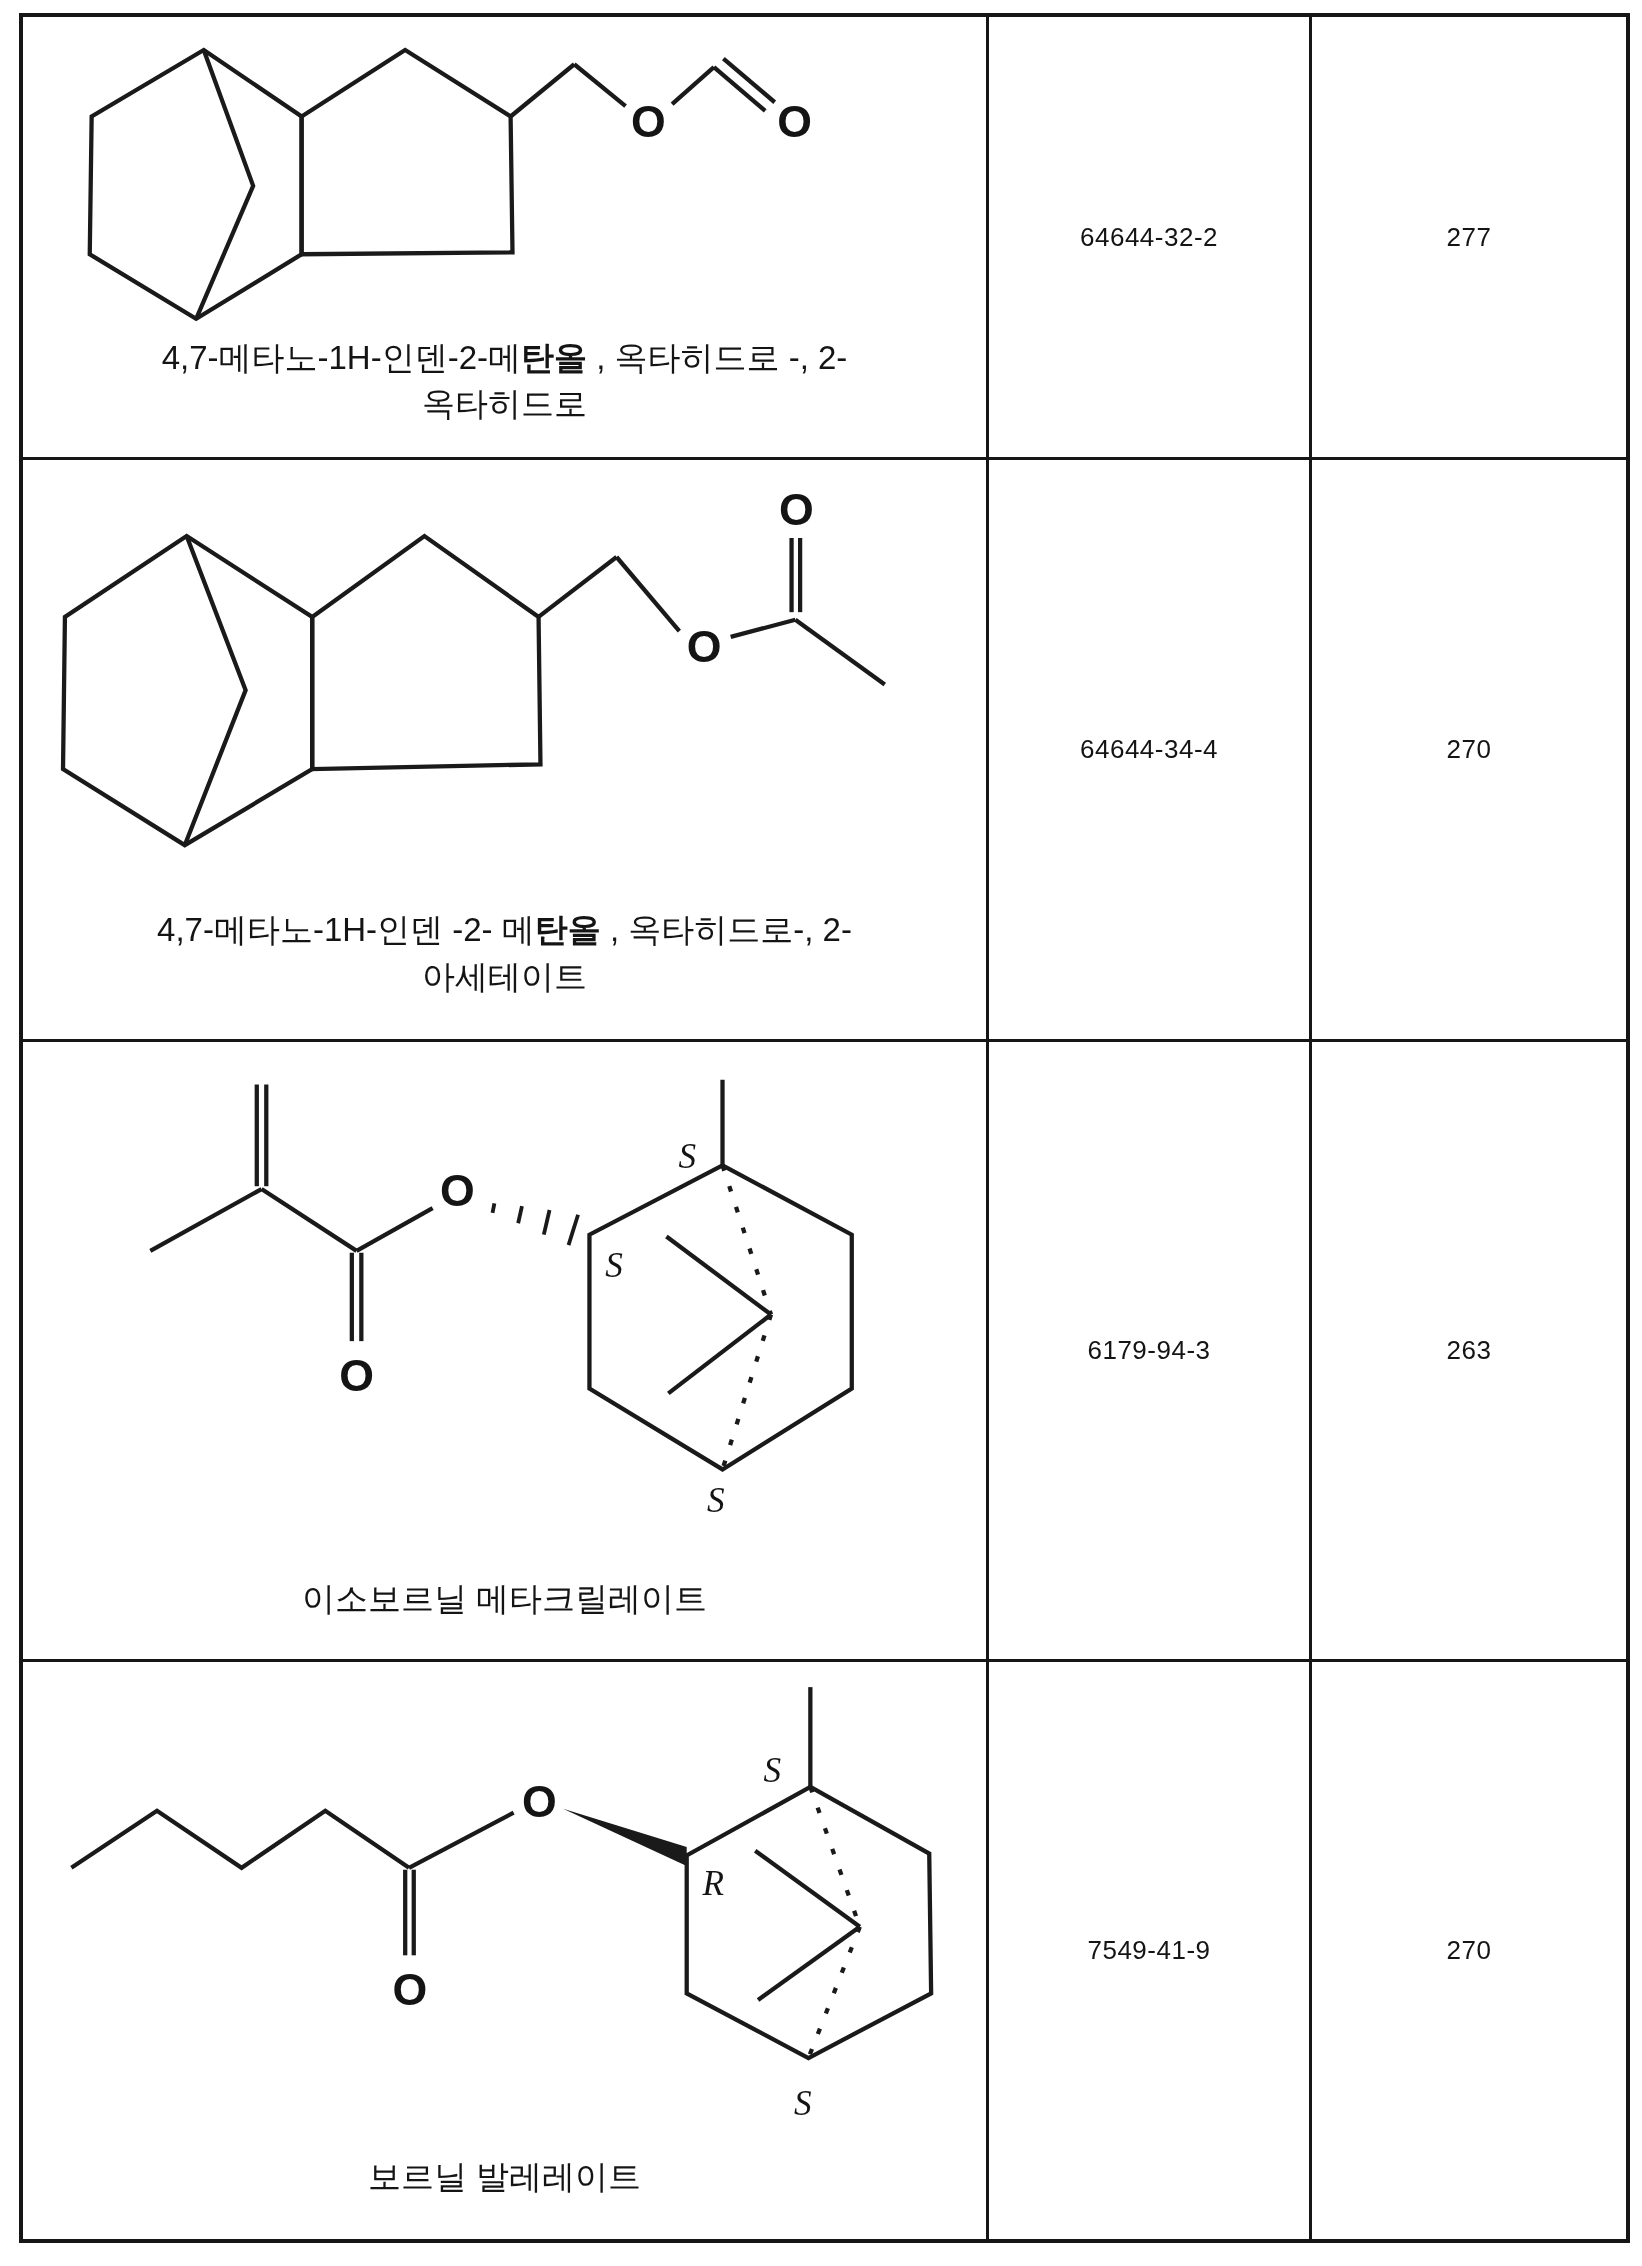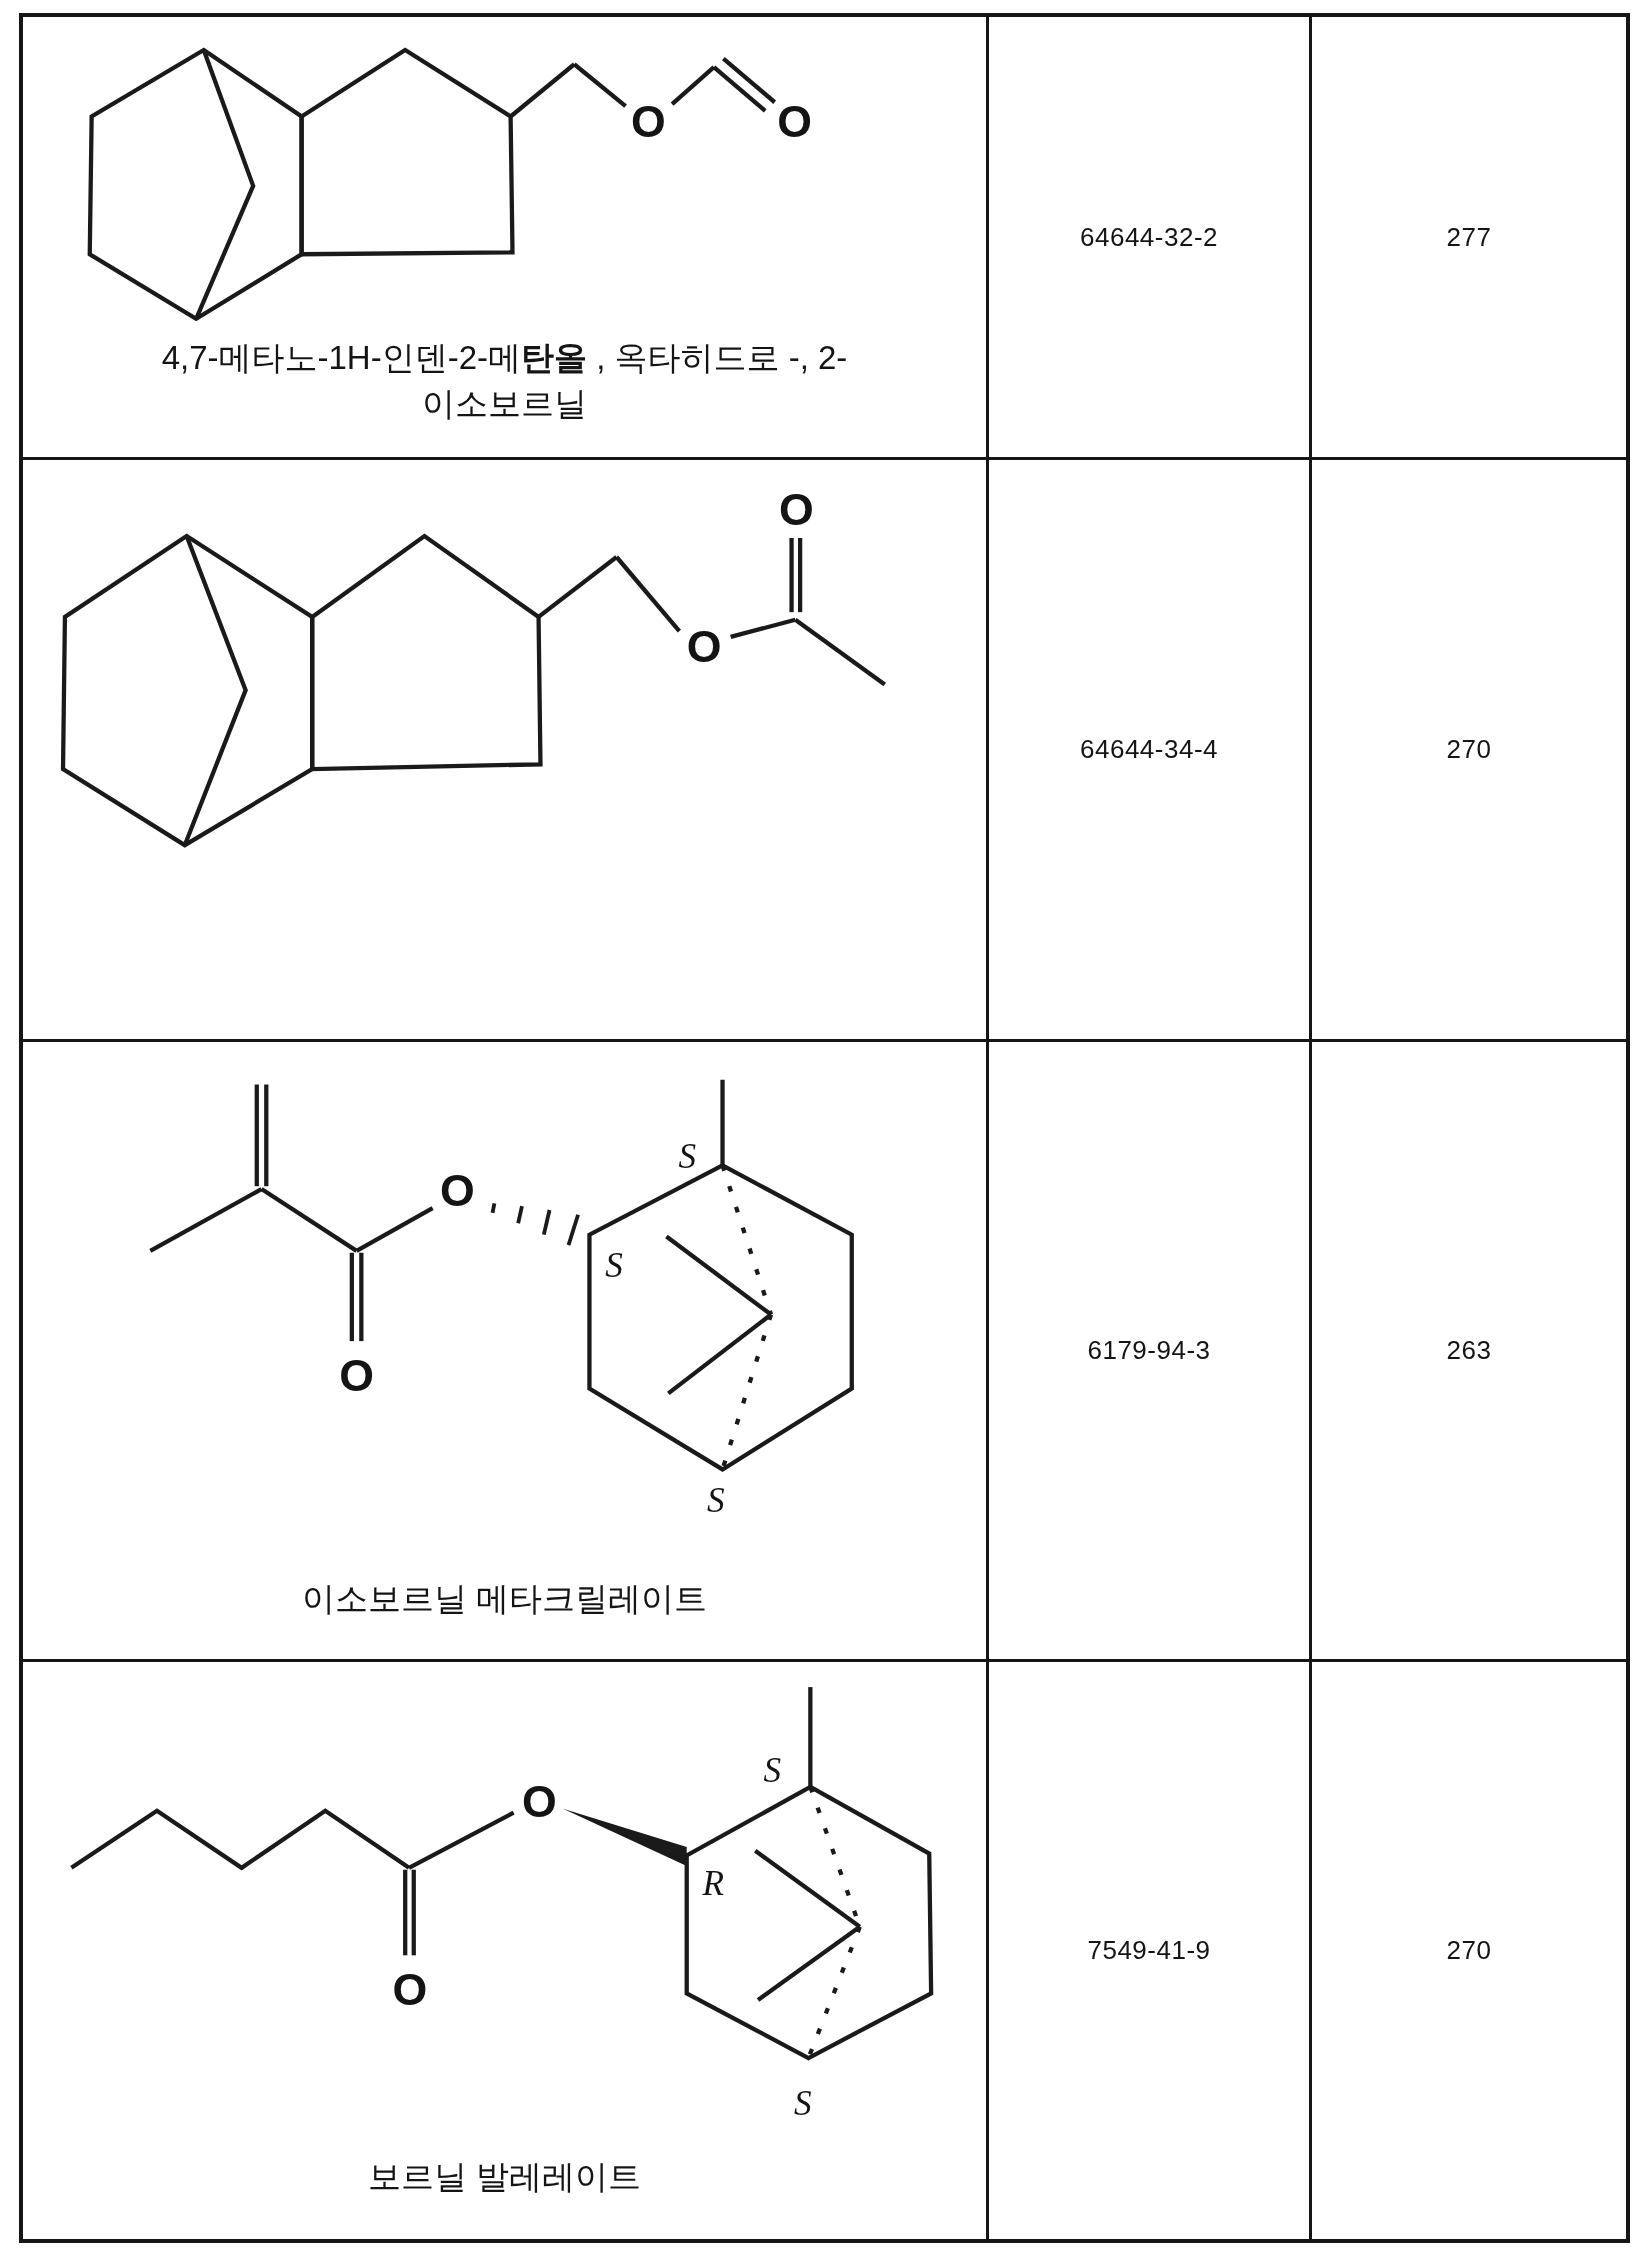--- a/index.html
+++ b/index.html
@@ -42,40 +42,44 @@
         <line x1="493" y1="90" x2="560" y2="35"></line>
         <line x1="560" y1="35" x2="614" y2="79"></line>
         <text class="atom" x="638" y="112">O</text>
         <line x1="663" y1="77" x2="707" y2="38"></line>
         <line class="dbl" x1="707" y1="38" x2="761" y2="84"></line>
         <line class="dbl" x1="717" y1="29" x2="771" y2="75"></line>
         <text class="atom" x="792" y="112">O</text>
       </svg>
       <div class="mol-name">
         <div><span>4,7-메타노-1H-인덴-2-메</span><b>탄올</b><span> , 옥타히드로 -, 2-</span></div>
-        <div>이소보르닐</div>
+        <div>옥타히드로</div>
       </div>
     </div>
     <div class="cell num-cell">64644-32-2</div>
     <div class="cell num-cell last-col">277</div>
 
     <div class="cell struct-cell">
       <svg width="875" height="428" viewBox="0 0 920 450" style="margin:19px 0 0 21px">
         <polygon class="ring" points="150,60 22,145 20,305 148,385 282,305 282,145"></polygon>
         <polyline points="150,60 212,222 148,385"></polyline>
         <polygon class="ring" points="282,145 400,60 520,145 522,300 282,305"></polygon>
         <line x1="520" y1="145" x2="602" y2="82"></line>
         <line x1="602" y1="82" x2="668" y2="160"></line>
         <text class="atom" x="694" y="192">O</text>
         <line x1="722" y1="166" x2="790" y2="148"></line>
         <line class="dbl" x1="786" y1="140" x2="786" y2="62"></line>
         <line class="dbl" x1="795" y1="140" x2="795" y2="62"></line>
         <text class="atom" x="791" y="48">O</text>
         <line x1="790" y1="148" x2="884" y2="216"></line>
       </svg>
+      <div class="mol-name">
+        <div><span>4,7-메타노-1H-인덴 -2- 메</span><b>탄올</b><span> , 옥타히드로-, 2-</span></div>
+        <div>아세테이트</div>
+      </div>
     </div>
     <div class="cell num-cell">64644-34-4</div>
     <div class="cell num-cell last-col">270</div>
 
     <div class="cell struct-cell">
       <svg width="799" height="518" viewBox="0 0 840 545" style="margin:13.3px 0 0 70px">
         <line class="dbl" x1="172" y1="30" x2="172" y2="137"></line>
         <line class="dbl" x1="182" y1="30" x2="182" y2="137"></line>
         <line x1="177" y1="140" x2="60" y2="205"></line>
         <line x1="177" y1="140" x2="277" y2="205"></line>

